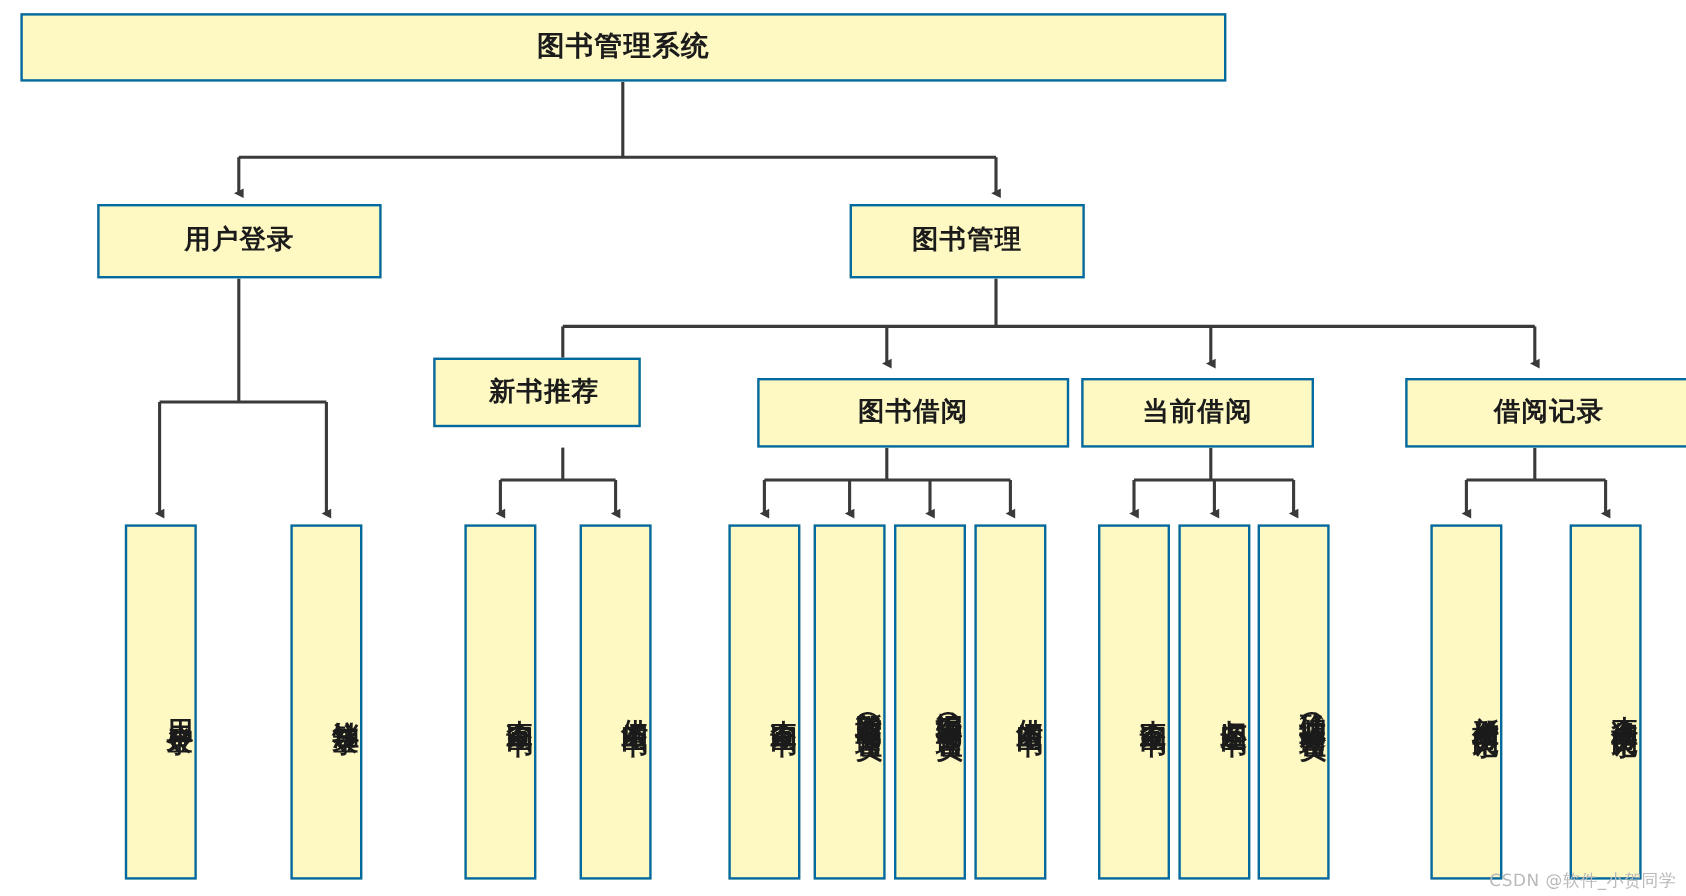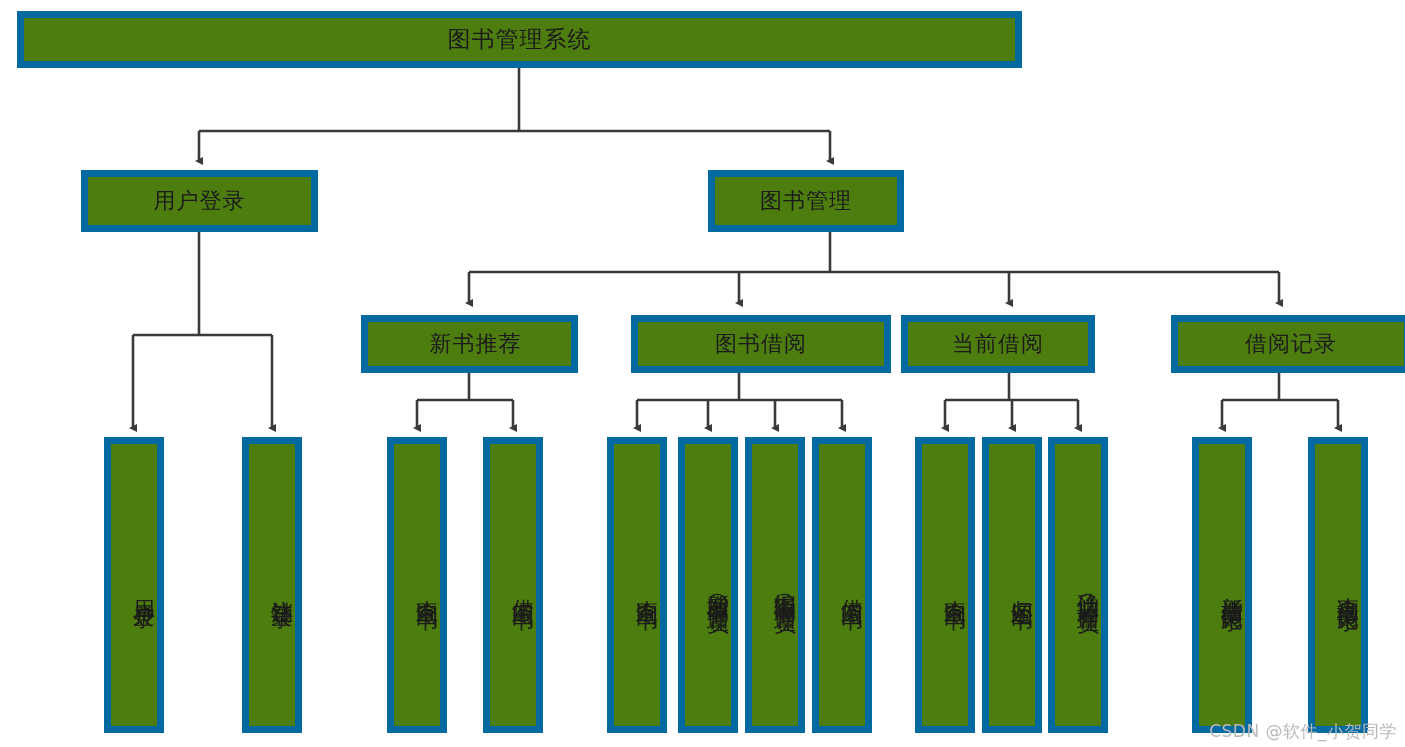--- a/index.html
+++ b/index.html
@@ -5,27 +5,28 @@
   html,body{margin:0;padding:0;background:#ffffff;}
   body{
     font-family:"DejaVu Sans","Liberation Sans",sans-serif;
     width:1405px;height:747px;overflow:hidden;position:relative;
   }
   #diagram-root{position:relative;width:1405px;height:747px;background:#fff;}
   svg.wires{position:absolute;left:0;top:0;width:1405px;height:747px;}
   .node{
     position:absolute;
     box-sizing:border-box;
-    background:#4d7c0f;
-    border:7px solid #0369a1;
+    background:#fef9c3;
+    border:2px solid #0369a1;
     display:flex;
     align-items:center;
     justify-content:center;
     color:#1b1b1b;
     line-height:1.18;
+    font-weight:bold;
   }
   .node.horizontal{
     font-size:22px;
     text-align:center;
     letter-spacing:1px;
   }
   .node.vertical{
     writing-mode:vertical-rl;
     text-orientation:upright;
     font-size:22px;
@@ -39,21 +40,21 @@
     text-orientation:upright;
     display:block;
     white-space:normal;
     letter-spacing:3px;
   }
   #root-node{font-size:23px;}
   .watermark{
     position:absolute;
     right:8px;
     bottom:4px;
-    font-size:17px;
+    font-size:14px;
     color:#b9b9b9;
     white-space:nowrap;
     letter-spacing:0.5px;
     pointer-events:none;
   }
 </style>
 </head>
 <body>
 
 <div id="diagram-root">
@@ -107,21 +108,21 @@
       <path d="M1338,400 L1338,428" marker-end="url(#ah)"></path>
     </g>
   </svg>
 
   <div class="node horizontal" id="root-node" style="left:17px;top:11px;width:1005px;height:57px;">图书管理系统</div>
 
   <div class="node horizontal" style="left:81px;top:170px;width:237px;height:62px;">用户登录</div>
 
   <div class="node horizontal" style="left:708px;top:170px;width:196px;height:62px;">图书管理</div>
 
-  <div class="node horizontal" style="left:361px;top:315px;width:217px;height:58px;padding-left:12px;">新书推荐</div>
+  <div class="node horizontal" style="left:361px;top:298px;width:173px;height:58px;padding-left:12px;">新书推荐</div>
 
   <div class="node horizontal" style="left:631px;top:315px;width:260px;height:58px;">图书借阅</div>
 
   <div class="node horizontal" style="left:901px;top:315px;width:194px;height:58px;">当前借阅</div>
 
   <div class="node horizontal" style="left:1171px;top:315px;width:240px;height:58px;">借阅记录</div>
 
   <div class="node vertical" style="left:104px;top:437px;width:60px;height:296px;">
     <span class="vtext">用户登录</span>
   </div>

